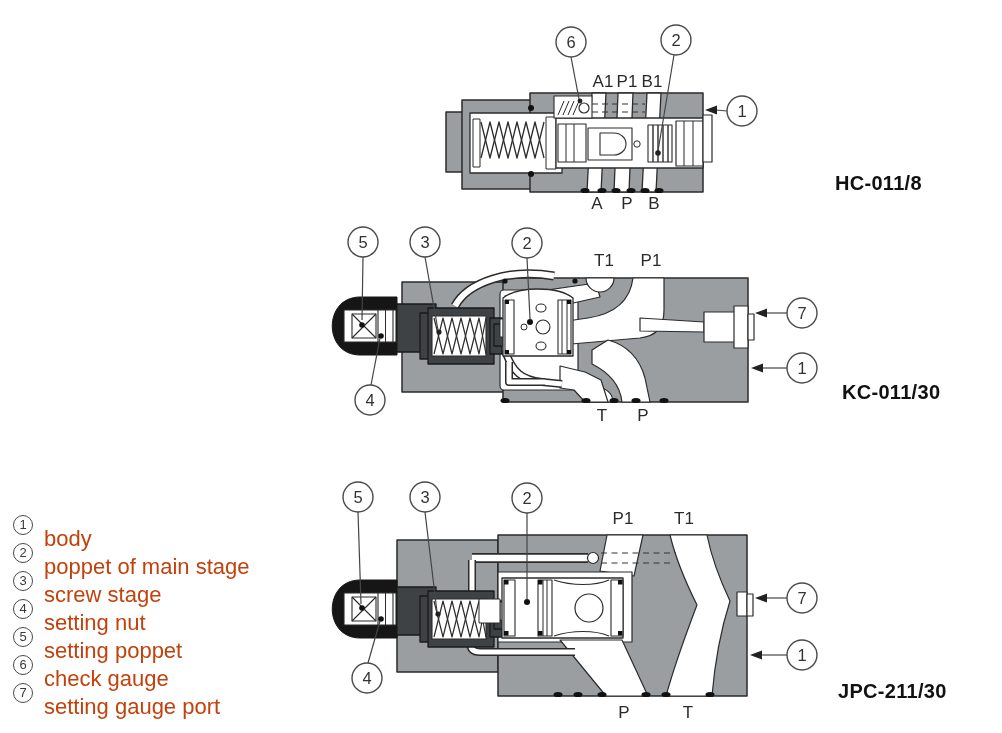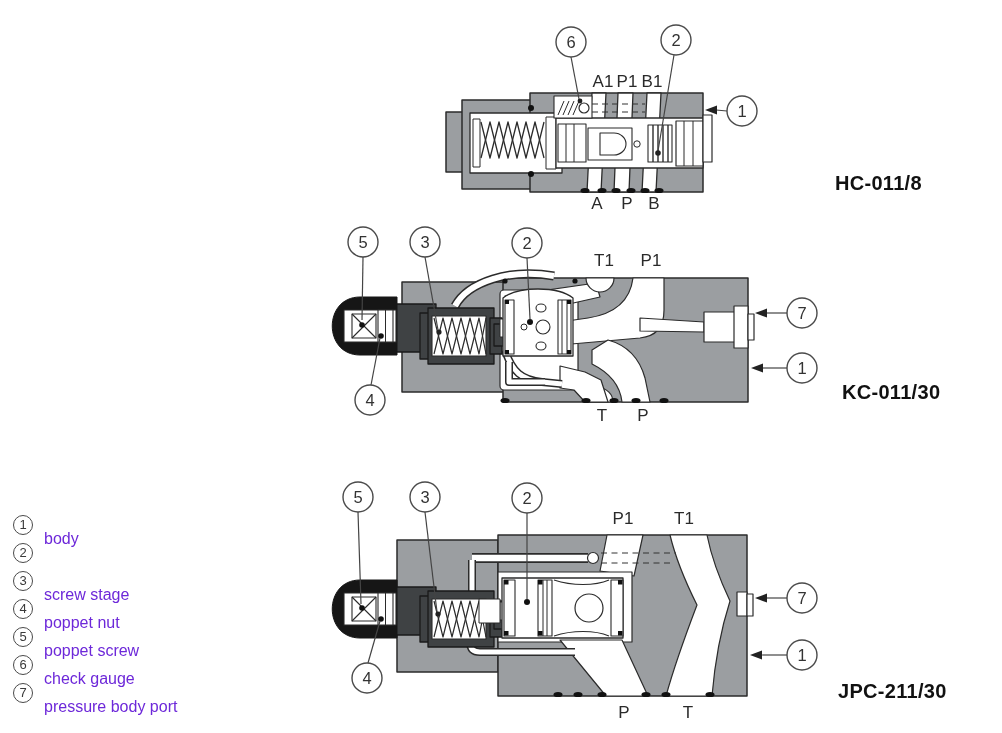--- a/index.html
+++ b/index.html
@@ -15,21 +15,21 @@
   .legend{
     position:absolute;left:13px;top:514px;display:flex;flex-direction:column;
     gap:7px;
   }
   .legend-row{display:flex;align-items:center;height:21px;}
   .legend-num{
     width:20px;height:20px;border:1.4px solid #4a4a4a;border-radius:50%;
     display:flex;align-items:center;justify-content:center;
     font-size:13px;color:#3a3a3a;flex:0 0 auto;box-sizing:border-box;
   }
-  .legend-label{margin-left:11px;font-size:16px;color:#6d28d9;white-space:nowrap;margin-top:28px;}
+  .legend-label{margin-left:11px;font-size:22px;color:#c2410c;white-space:nowrap;margin-top:28px;}
 </style>
 </head>
 <body>
 
 <div class="stage">
 
 <svg width="1002" height="733" viewBox="0 0 1002 733">
 
   <g stroke-linejoin="round">
 
@@ -356,36 +356,37 @@
   </g>
 </svg>
 
   <div class="legend">
     <div class="legend-row">
       <span class="legend-num">1</span>
       <span class="legend-label">body</span>
     </div>
     <div class="legend-row">
       <span class="legend-num">2</span>
+      <span class="legend-label">poppet of main stage</span>
     </div>
     <div class="legend-row">
       <span class="legend-num">3</span>
       <span class="legend-label">screw stage</span>
     </div>
     <div class="legend-row">
       <span class="legend-num">4</span>
-      <span class="legend-label">poppet nut</span>
+      <span class="legend-label">setting nut</span>
     </div>
     <div class="legend-row">
       <span class="legend-num">5</span>
-      <span class="legend-label">poppet screw</span>
+      <span class="legend-label">setting poppet</span>
     </div>
     <div class="legend-row">
       <span class="legend-num">6</span>
       <span class="legend-label">check gauge</span>
     </div>
     <div class="legend-row">
       <span class="legend-num">7</span>
-      <span class="legend-label">pressure body port</span>
+      <span class="legend-label">setting gauge port</span>
     </div>
   </div>
 
 </div>
 
 </body></html>

